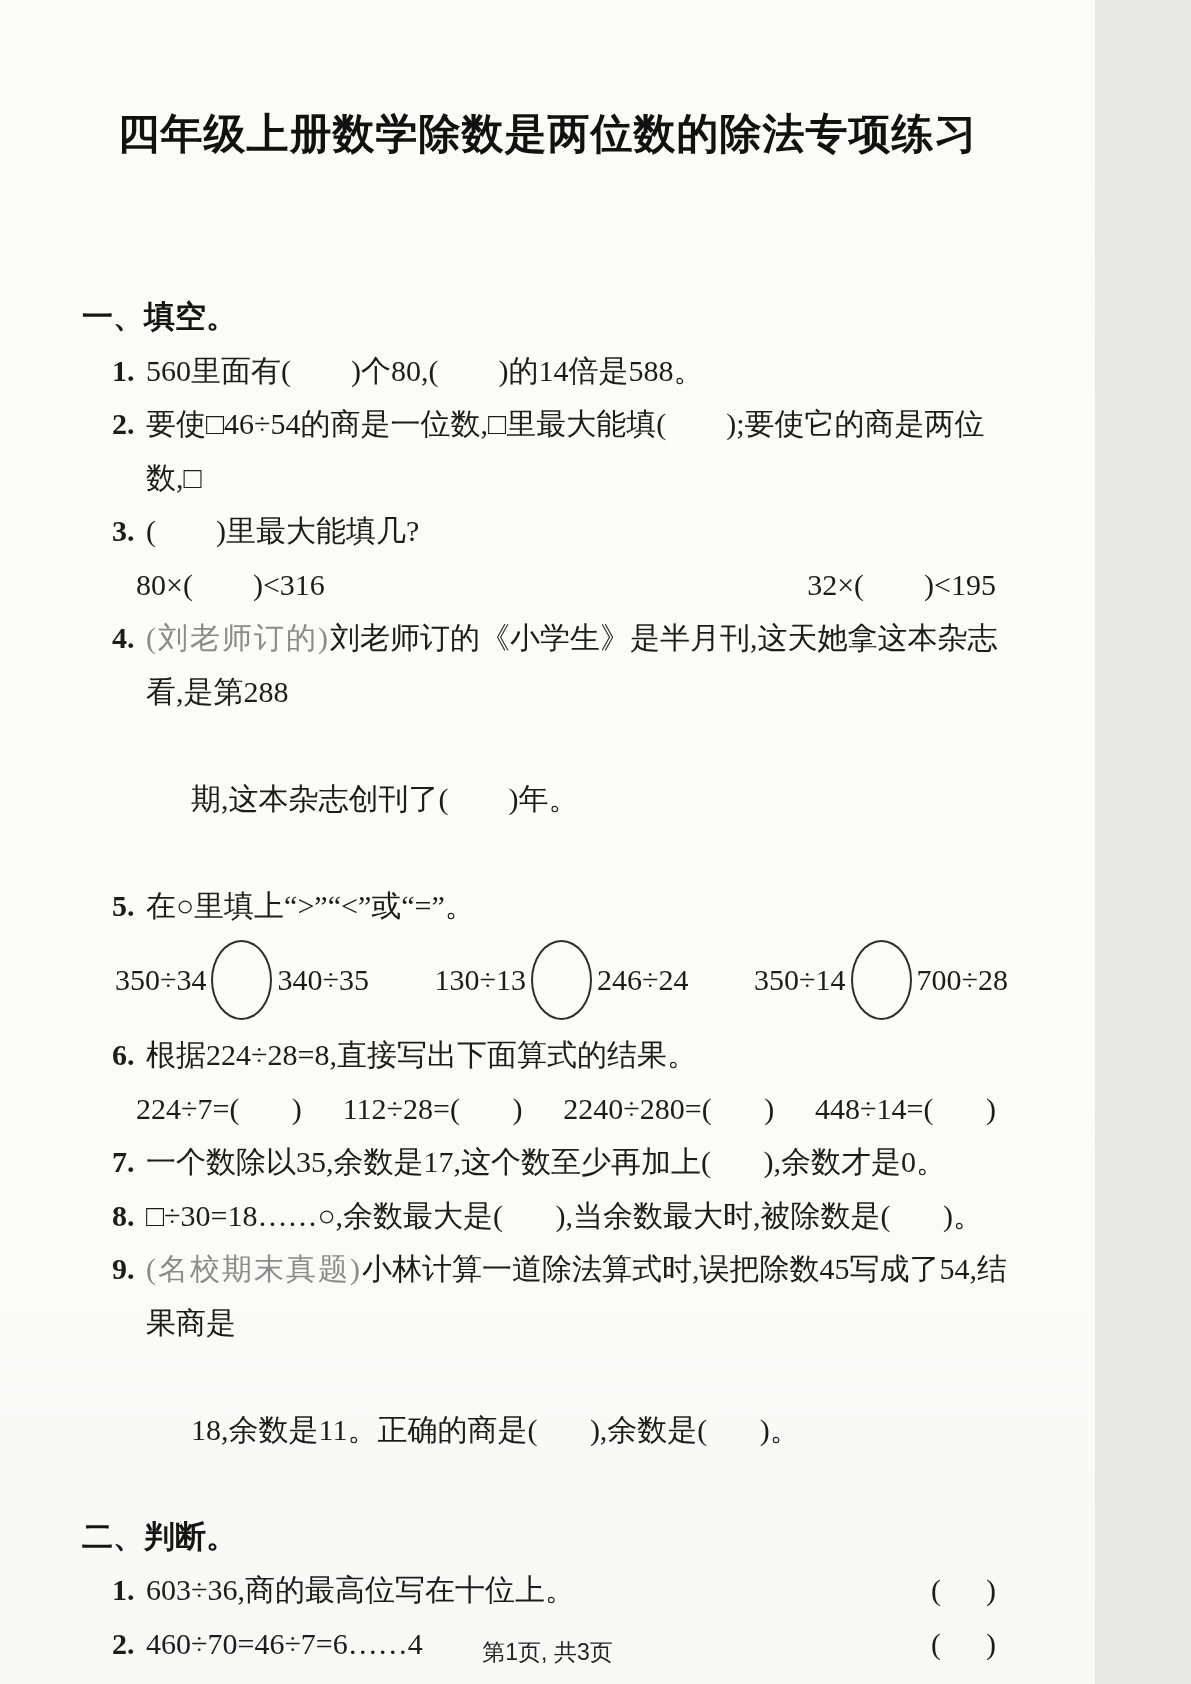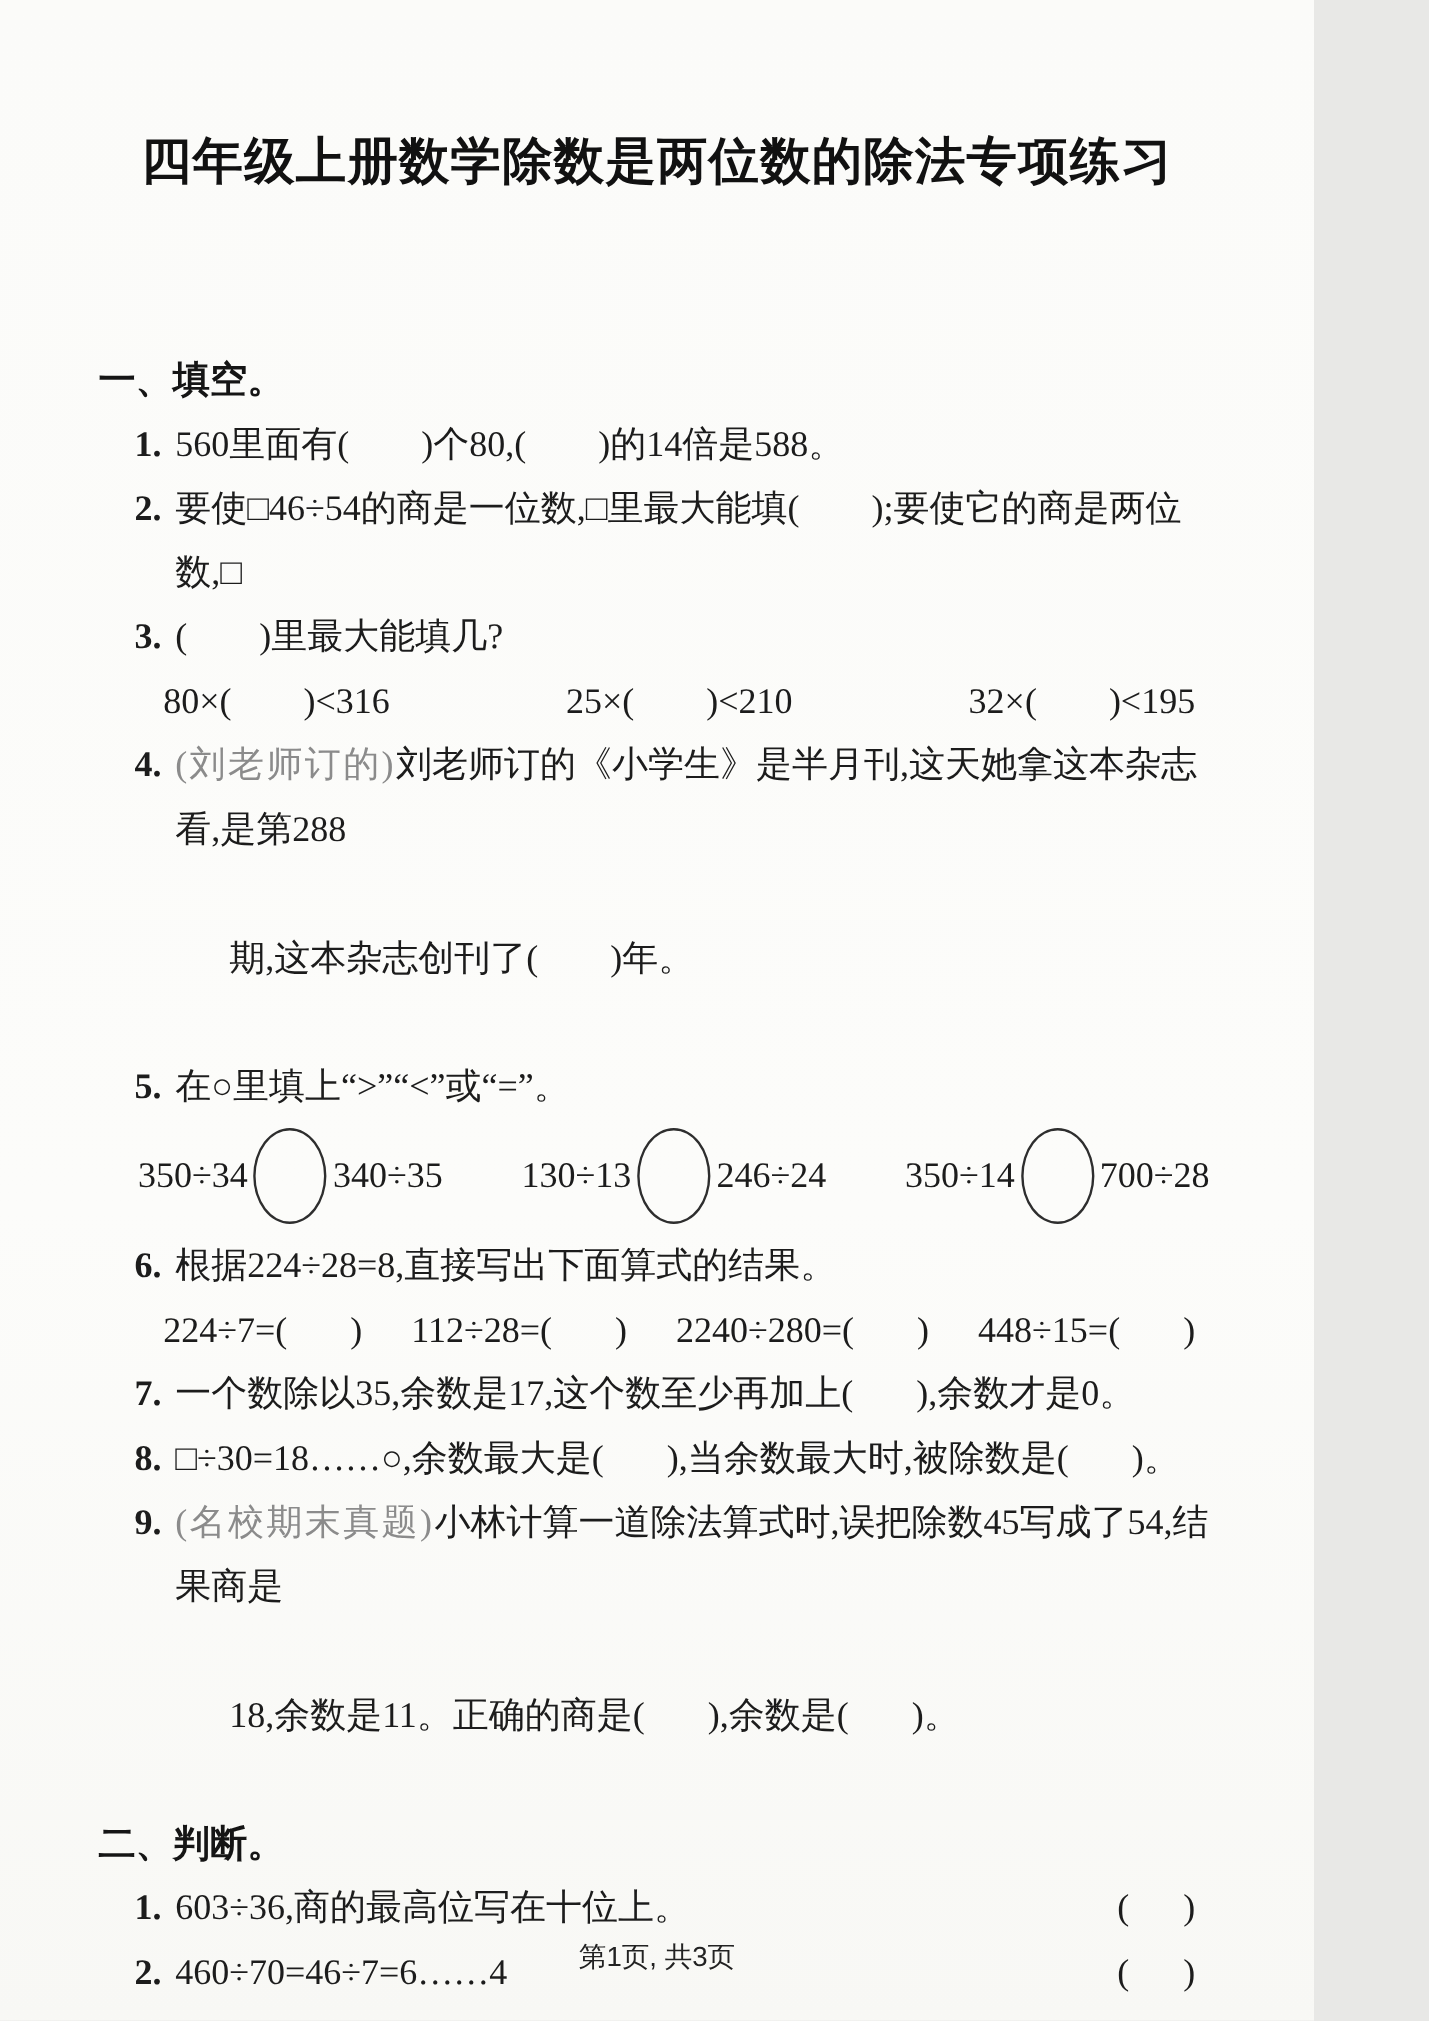--- a/index.html
+++ b/index.html
@@ -55,21 +55,21 @@
     border:2px solid #2e2e2e;
     border-radius:50%;
     margin:0 5px;
     flex:none;
   }
   .judge-item { display:flex; justify-content:space-between; padding-left:30px; padding-right:14px; }
   .judge-left { display:flex; }
   .judge-left .num { font-weight:bold; flex:none; width:34px; }
   .ans { white-space:pre-wrap; }
   .footer {
-    position:absolute; left:0; bottom:38px; width:100%;
+    position:absolute; left:0; bottom:16px; width:100%;
     text-align:center;
     font-family:"Liberation Sans", sans-serif;
     font-size:23px; color:#222;
   }
 </style>
 </head>
 <body>
 
 <div class="page">
 
@@ -88,21 +88,20 @@
       <span class="num">2.</span>
       <span class="t">要使□46÷54的商是一位数,□里最大能填(        );要使它的商是两位数,□</span>
     </div>
 
     <div class="line item">
       <span class="num">3.</span>
       <span class="t">(        )里最大能填几?</span>
     </div>
     <div class="line exprs">
       <span class="t">80×(        )&lt;316</span>
-      <span class="t">25×(        )&lt;210</span>
       <span class="t">32×(        )&lt;195</span>
     </div>
 
     <div class="line item">
       <span class="num">4.</span>
       <span class="t"><span class="tag">(刘老师订的)</span><span>刘老师订的《小学生》是半月刊,这天她拿这本杂志看,是第288</span></span>
     </div>
     <div class="line cont">
       <span class="t">期,这本杂志创刊了(        )年。</span>
     </div>
@@ -130,21 +129,21 @@
     </div>
 
     <div class="line item">
       <span class="num">6.</span>
       <span class="t">根据224÷28=8,直接写出下面算式的结果。</span>
     </div>
     <div class="line exprs">
       <span class="t">224÷7=(       )</span>
       <span class="t">112÷28=(       )</span>
       <span class="t">2240÷280=(       )</span>
-      <span class="t">448÷15=(       )</span>
+      <span class="t">448÷14=(       )</span>
     </div>
 
     <div class="line item">
       <span class="num">7.</span>
       <span class="t">一个数除以35,余数是17,这个数至少再加上(       ),余数才是0。</span>
     </div>
 
     <div class="line item">
       <span class="num">8.</span>
       <span class="t">□÷30=18……○,余数最大是(       ),当余数最大时,被除数是(       )。</span>

